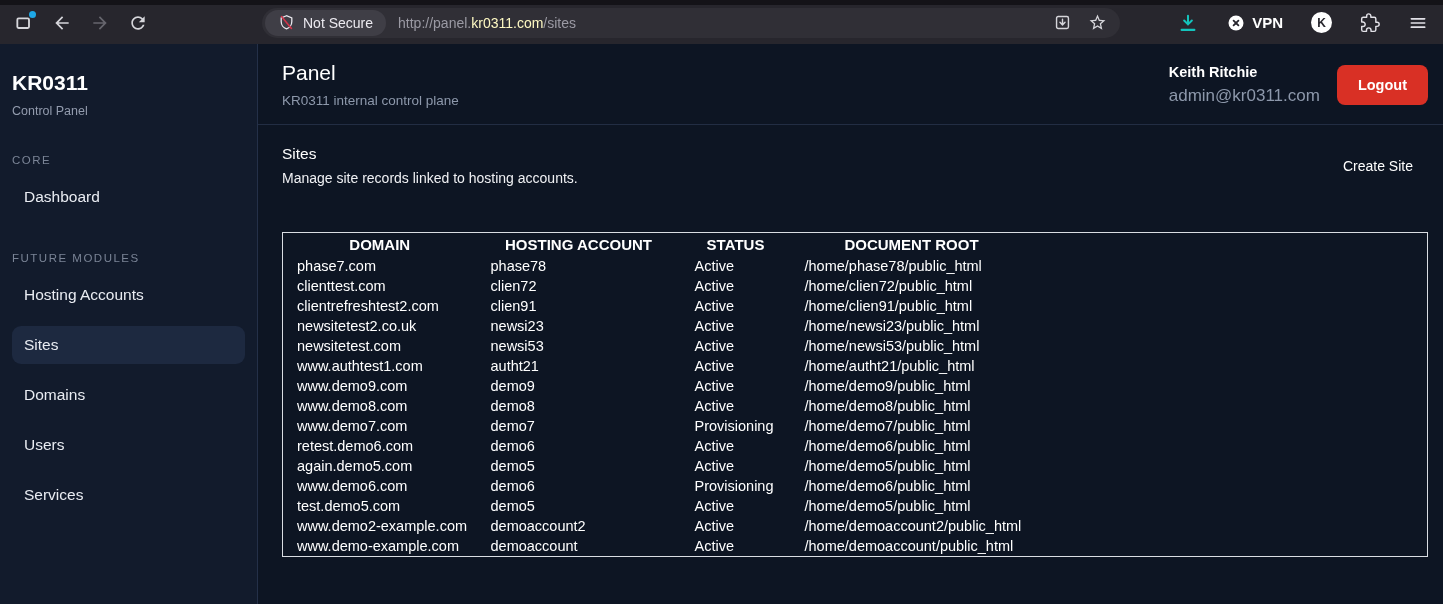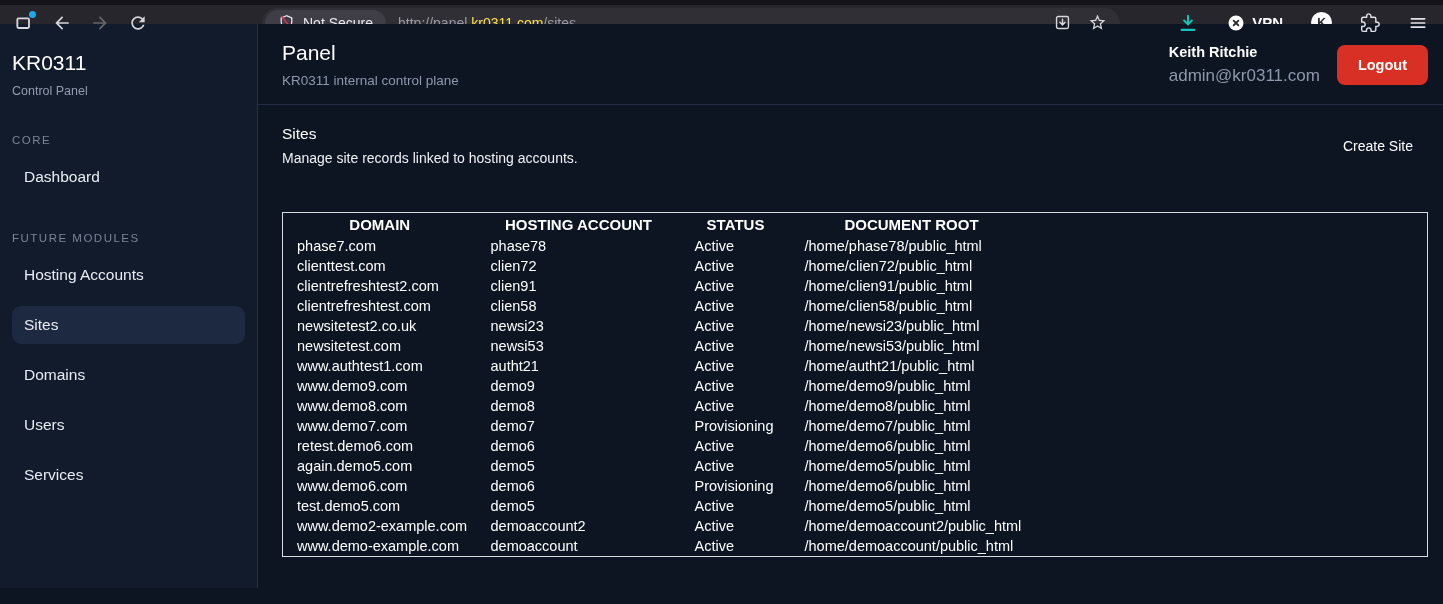--- a/index.html
+++ b/index.html
@@ -5,21 +5,21 @@
   * { box-sizing: border-box; }
   html, body {
     margin: 0; padding: 0;
     width: 1443px; height: 604px;
     overflow: hidden;
     background: #0d1523;
     font-family: "Liberation Sans", "DejaVu Sans", sans-serif;
   }
 
   
-  .chrome { background: #27262d; height: 24px; }
+  .chrome { background: #27262d; height: 44px; }
   .chrome-top { height: 5px; background: #141318; }
   .toolbar { height: 35px; display: flex; align-items: center; padding-left: 14px; }
   .tb-group { display: flex; align-items: center; gap: 18px; }
   .tb-icon { width: 20px; height: 20px; color: #d6d6db; cursor: pointer; position: relative; }
   .tb-icon svg { display: block; width: 100%; height: 100%; }
   .tb-icon.disabled { color: #67666e; }
   .notif-dot { position: absolute; top: -2px; right: -2px; width: 7px; height: 7px;
     border-radius: 50%; background: #1ea8e7; }
 
   .url-field {
@@ -28,21 +28,21 @@
     display: flex; align-items: center;
   }
   .security-chip {
     margin-left: 3px; height: 26px; border-radius: 13px;
     background: #3f3e46; display: flex; align-items: center; gap: 8px;
     padding: 0 13px; color: #eceaf0; font-size: 14px; cursor: pointer;
   }
   .chip-icon { width: 17px; height: 17px; }
   .chip-icon svg { display: block; width: 100%; height: 100%; }
   .url-text { margin-left: 12px; font-size: 14px; color: #9b9aa4; white-space: nowrap; }
-  .url-text .url-domain { color: #fde047; }
+  .url-text .url-domain { color: #fef9c3; }
   .url-actions { margin-left: auto; display: flex; align-items: center; gap: 16px;
     margin-right: 13px; color: #e4e3e9; }
   .url-actions .tb-icon { width: 19px; height: 19px; }
 
   .right-cluster { margin-left: auto; display: flex; align-items: center; gap: 28px;
     padding-right: 15px; }
   .vpn-badge { display: flex; align-items: center; gap: 7px; color: #fff;
     font-weight: bold; font-size: 15px; cursor: pointer; }
   .vpn-badge .tb-icon { width: 18px; height: 18px; }
   .avatar-circle { width: 21px; height: 21px; border-radius: 50%; background: #fff;
@@ -50,21 +50,21 @@
     align-items: center; justify-content: center; cursor: pointer; }
 
   
   .app { display: flex; height: 564px; }
 
   .sidebar {
     width: 258px; flex: none;
     background: #121b2c; border-right: 1px solid #243048;
     padding: 27px 12px 0 12px;
   }
-  .brand { font-size: 21px; font-weight: normal; color: #ffffff; }
+  .brand { font-size: 21px; font-weight: bold; color: #ffffff; }
   .brand-sub { font-size: 12.5px; color: #939cae; margin-top: 9px; }
   .nav-section-label { font-size: 11.5px; color: #7a8496; letter-spacing: 1.5px;
     margin-top: 36px; }
   .nav-item { font-size: 15.5px; color: #e9ecf2; padding: 10px 12px;
     border-radius: 9px; margin-top: 12px; cursor: pointer; }
   .nav-item.active { background: #1d2940; }
 
   .main { flex: 1; display: flex; flex-direction: column; background: #0d1523; }
   .main-header { height: 81px; flex: none; border-bottom: 1px solid #222d43;
     display: flex; align-items: center; padding: 1px 15px 0 24px; }
@@ -251,27 +251,20 @@
               <td></td>
             </tr>
             <tr>
               <td>clientrefreshtest2.com</td>
               <td>clien91</td>
               <td>Active</td>
               <td>/home/clien91/public_html</td>
               <td></td>
             </tr>
             <tr>
-              <td>clientrefreshtest.com</td>
-              <td>clien58</td>
-              <td>Active</td>
-              <td>/home/clien58/public_html</td>
-              <td></td>
-            </tr>
-            <tr>
               <td>newsitetest2.co.uk</td>
               <td>newsi23</td>
               <td>Active</td>
               <td>/home/newsi23/public_html</td>
               <td></td>
             </tr>
             <tr>
               <td>newsitetest.com</td>
               <td>newsi53</td>
               <td>Active</td>

